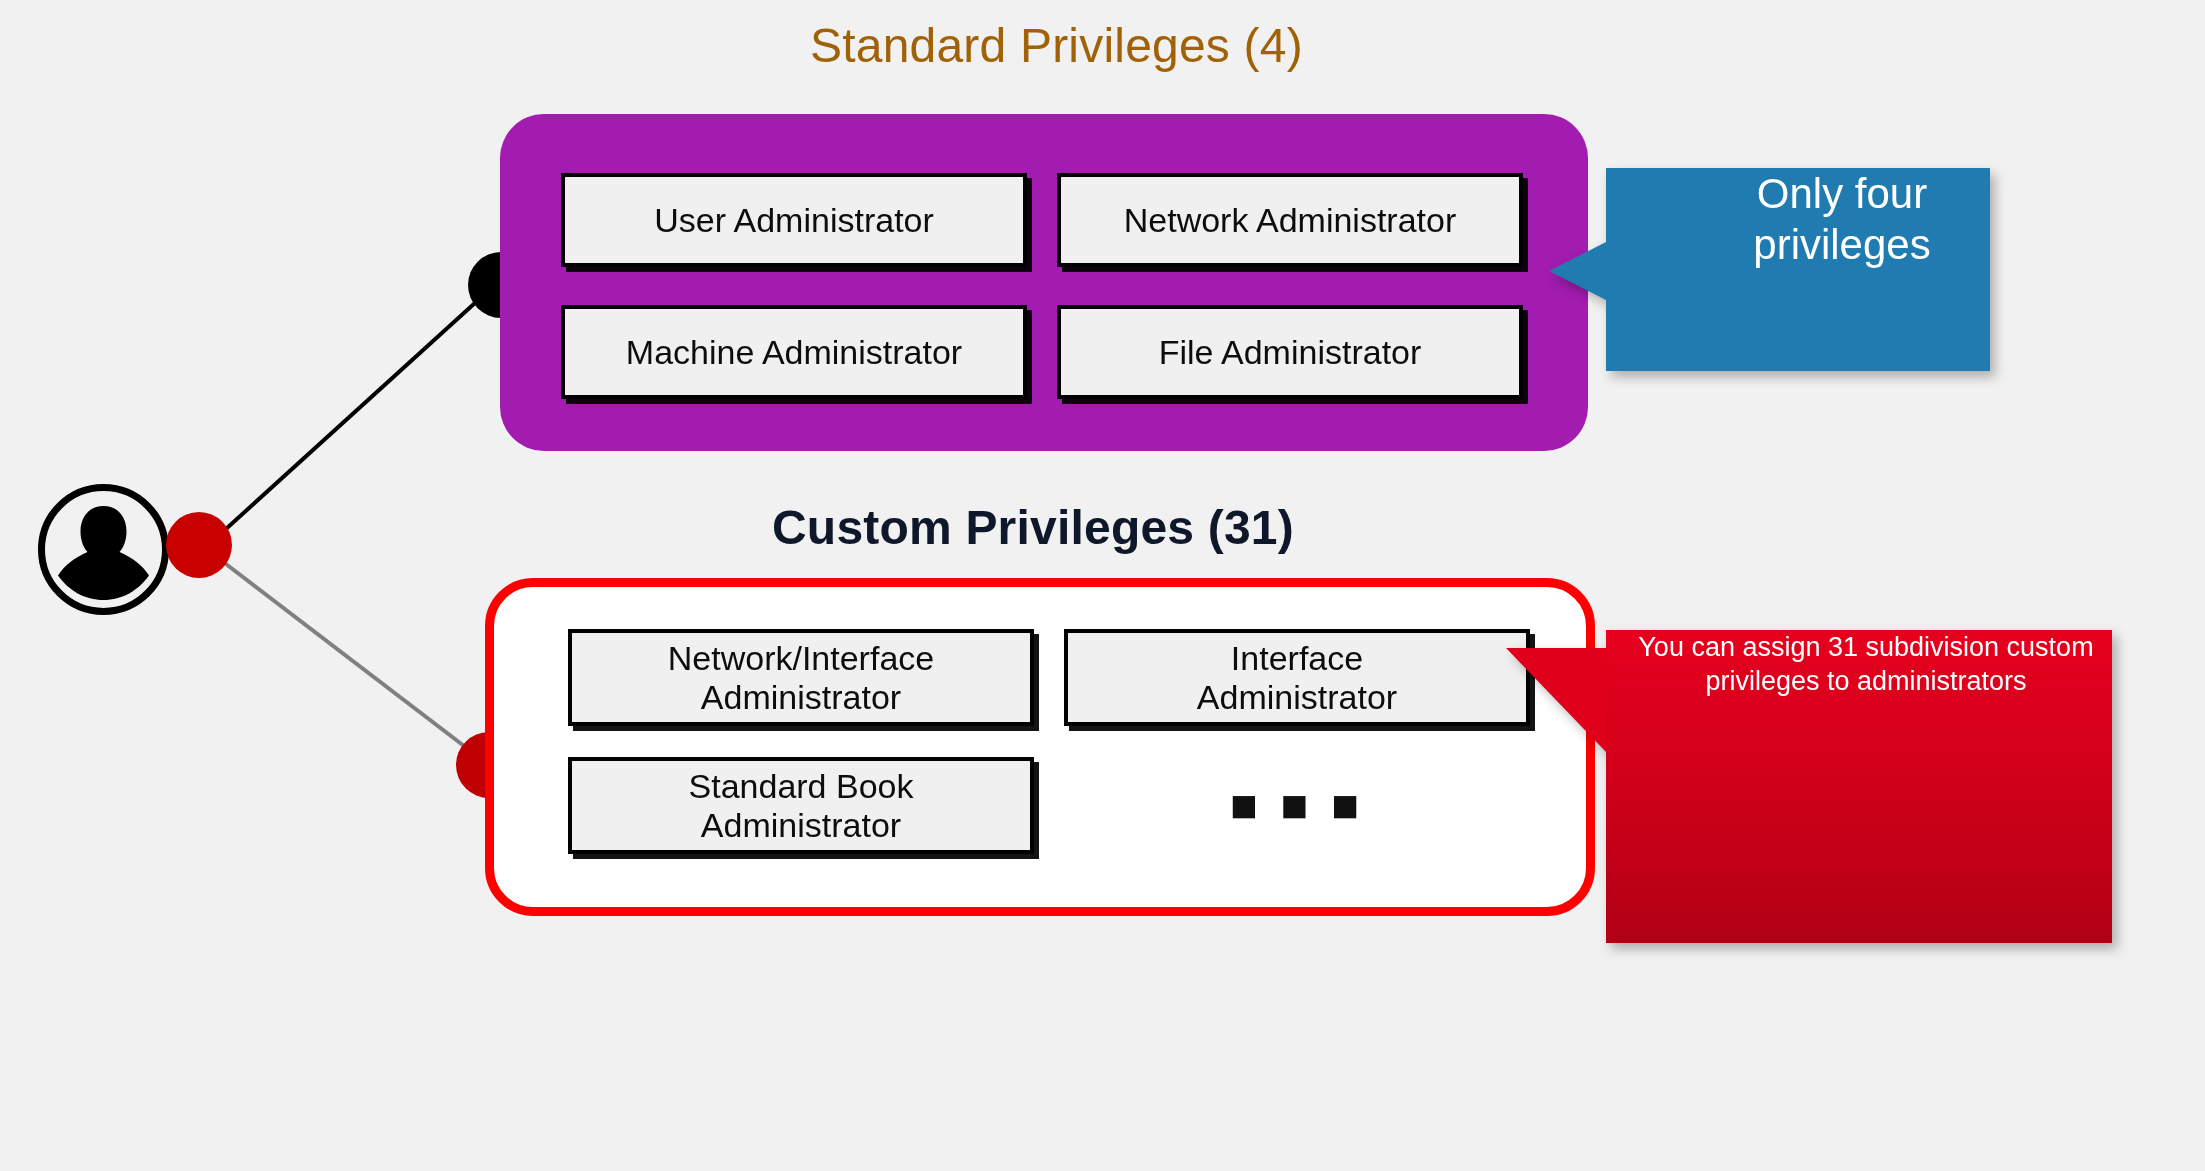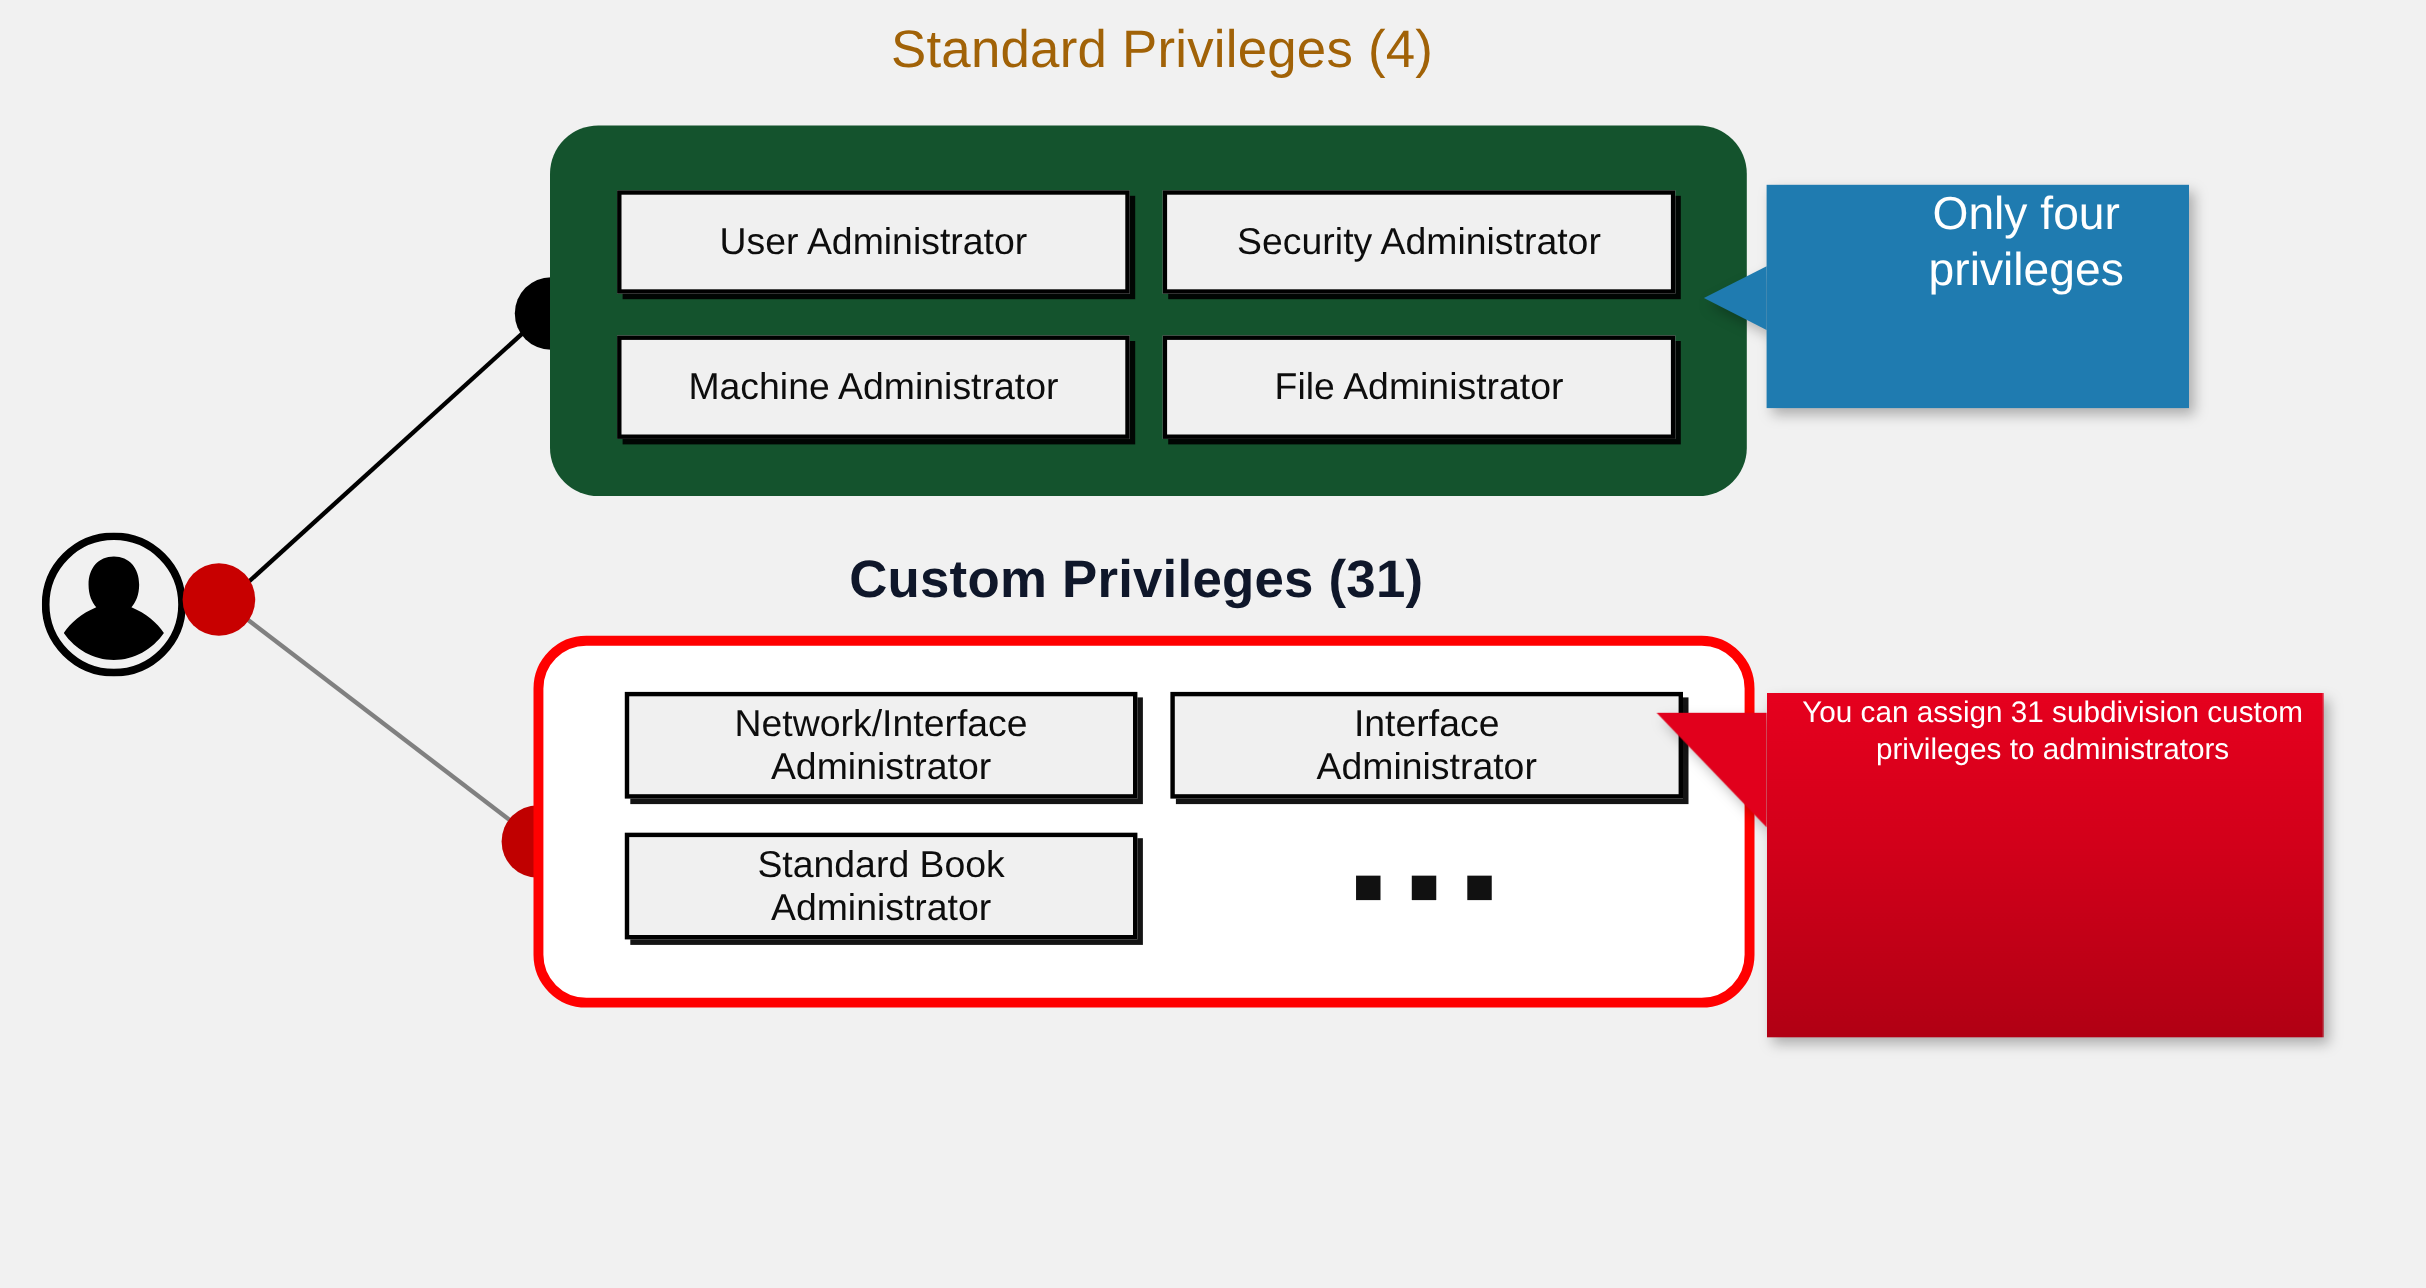--- a/index.html
+++ b/index.html
@@ -85,21 +85,21 @@
     color: #0f172a;
   }
 
   
   .panel-standard {
     position: absolute;
     left: 500px;
     top: 114px;
     width: 1088px;
     height: 337px;
-    background: #14532d;
+    background: #a21caf;
     border-radius: 44px;
   }
   .panel-custom {
     position: absolute;
     left: 485px;
     top: 578px;
     width: 1110px;
     height: 338px;
     background: #ffffff;
     border: 9px solid #ff0000;
@@ -246,21 +246,21 @@
 
   <div class="node node-root"></div>
   <div class="node node-standard"></div>
   <div class="node node-custom"></div>
 
   <div class="title title-standard">Standard Privileges (4)</div>
 
   <div class="panel-standard">
     <div class="grid grid-standard">
       <div class="pbox" style="white-space: pre-line;">User Administrator</div>
-      <div class="pbox" style="white-space: pre-line;">Security Administrator</div>
+      <div class="pbox" style="white-space: pre-line;">Network Administrator</div>
       <div class="pbox" style="white-space: pre-line;">Machine Administrator</div>
       <div class="pbox" style="white-space: pre-line;">File Administrator</div>
     </div>
   </div>
 
   <div class="title title-custom">Custom Privileges (31)</div>
 
   <div class="panel-custom">
     <div class="grid grid-custom">
       <div class="pbox" style="white-space: pre-line;">Network/Interface

